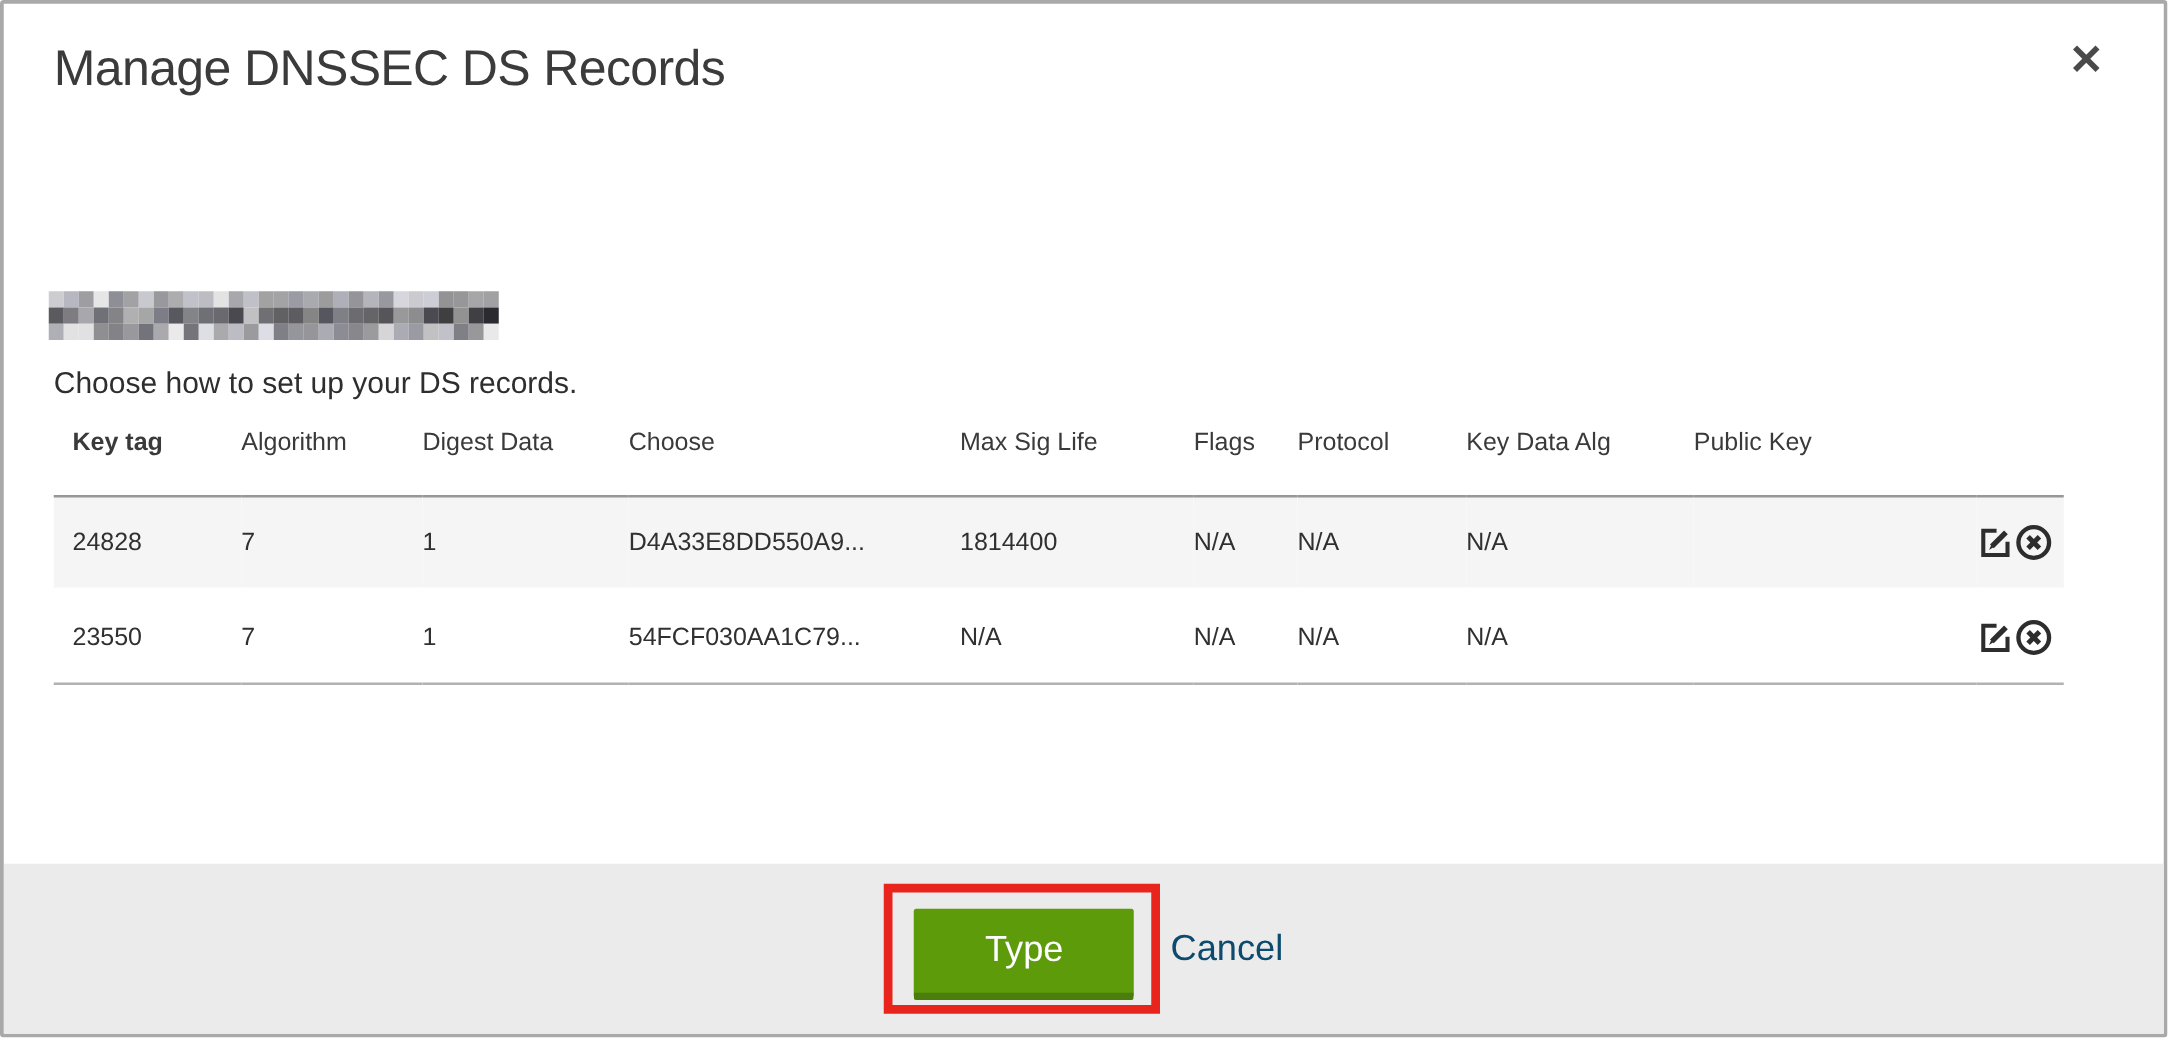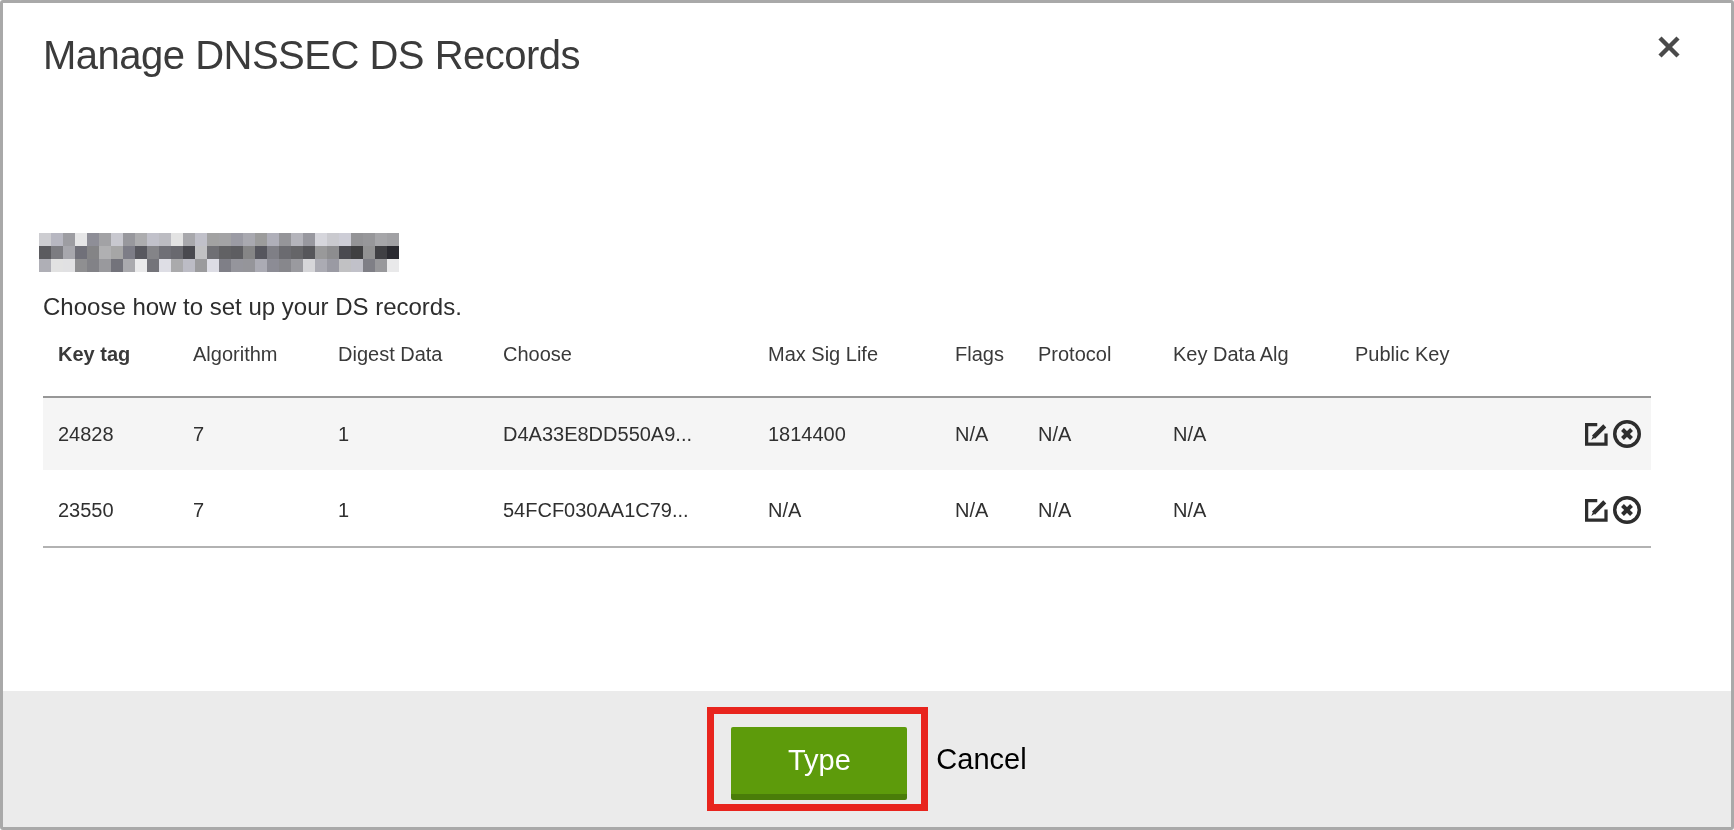--- a/index.html
+++ b/index.html
@@ -115,21 +115,21 @@
     border-radius: 2px;
     color: #ffffff;
     font-size: 29px;
     font-family: "Liberation Sans", sans-serif;
     cursor: pointer;
   }
 
   .cancel-link {
     margin-left: 8px;
     font-size: 29px;
-    color: #000000;
+    color: #0c4a6e;
     text-decoration: none;
     cursor: pointer;
   }
 </style>
 </head>
 <body>
 
 <div class="window">
 
   <h1 class="dialog-title">Manage DNSSEC DS Records</h1>

